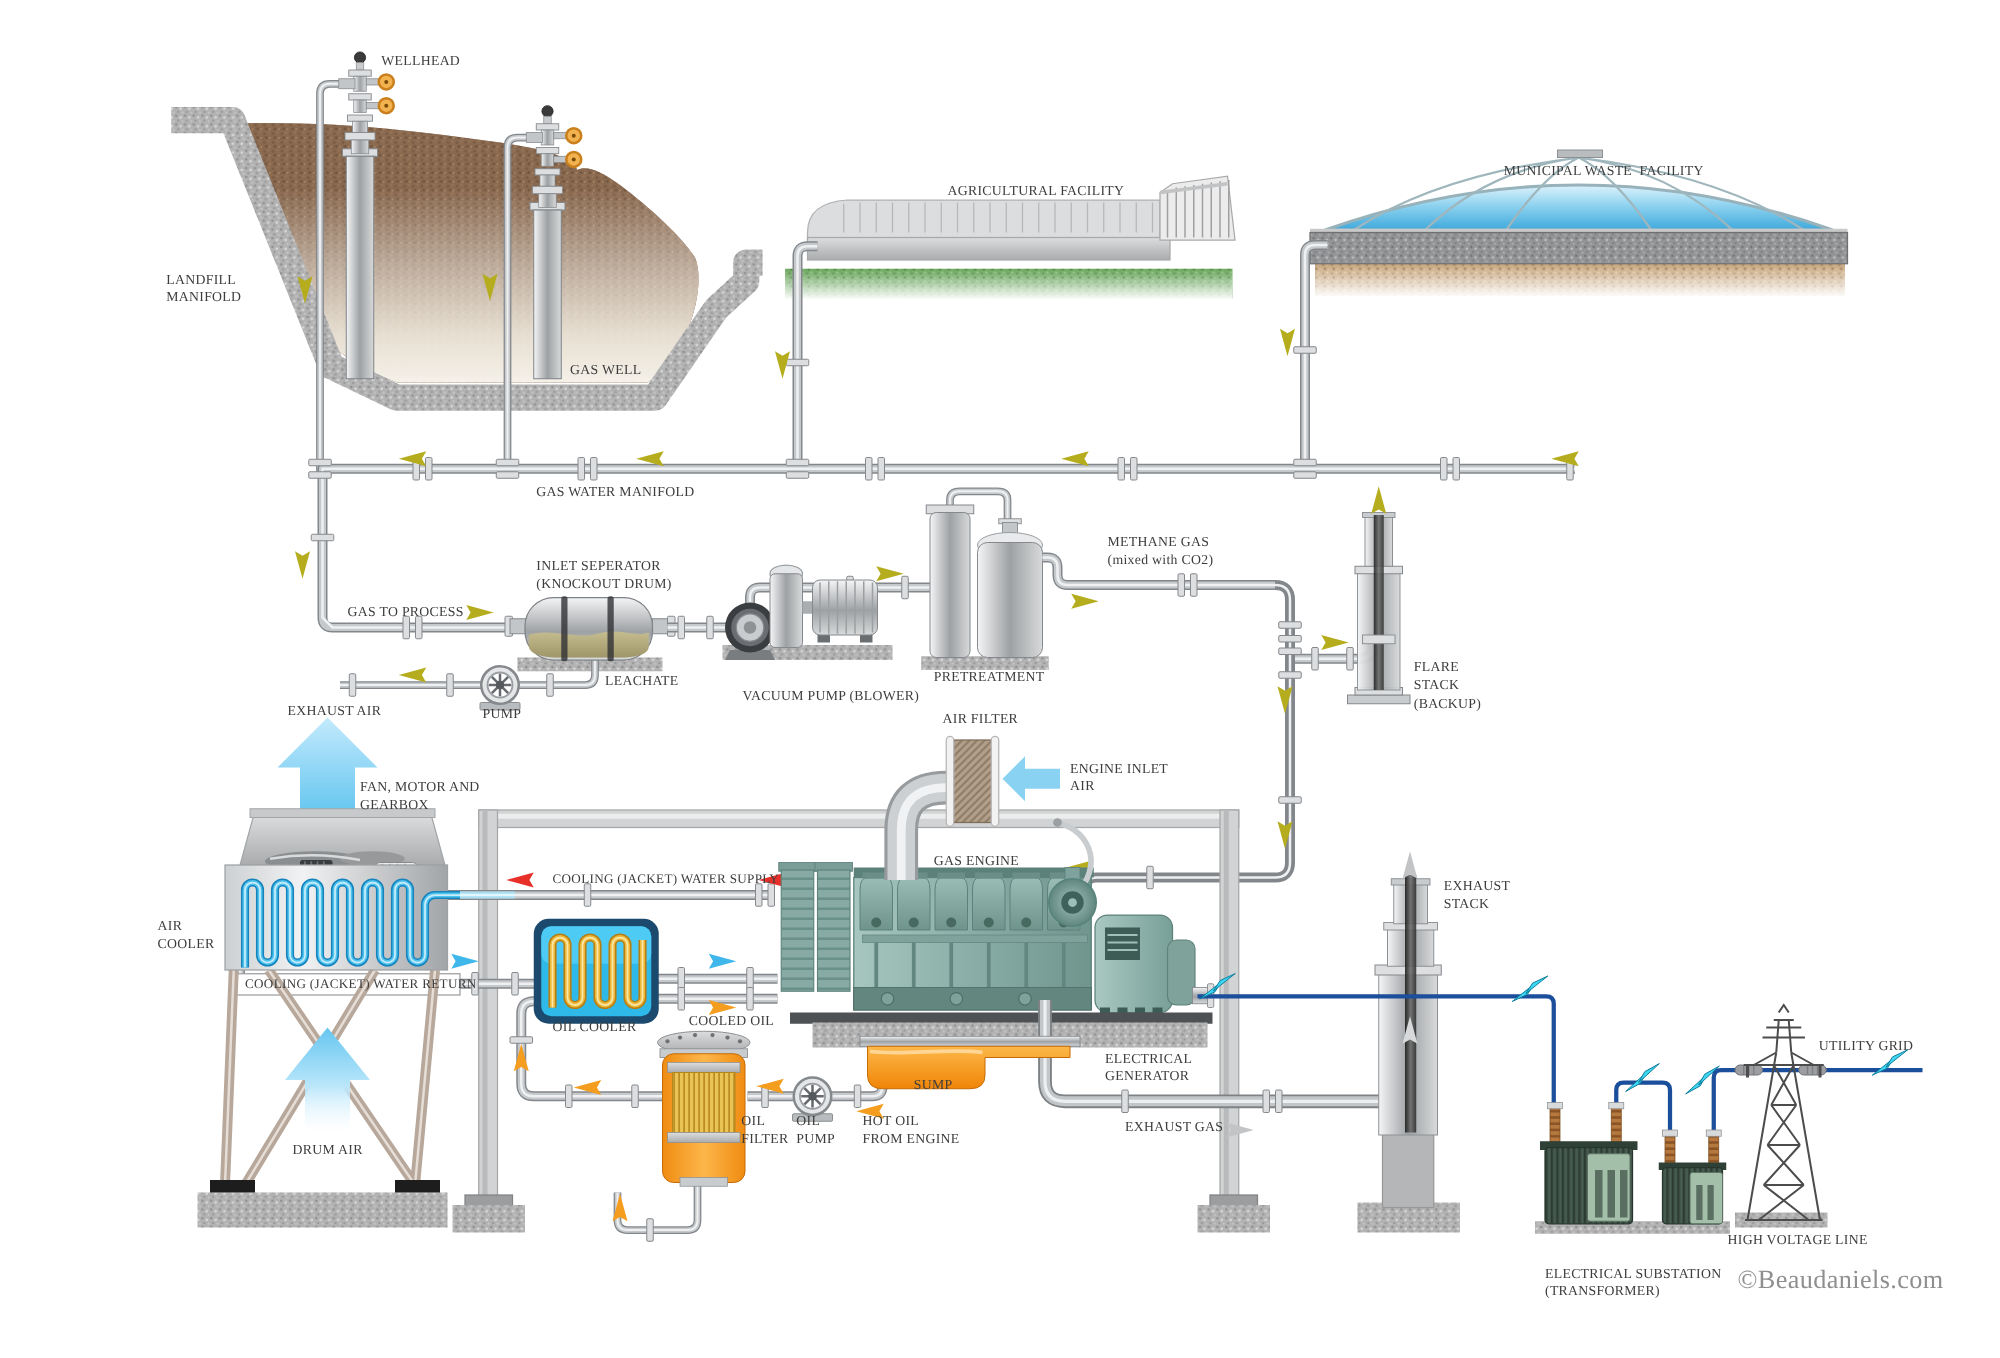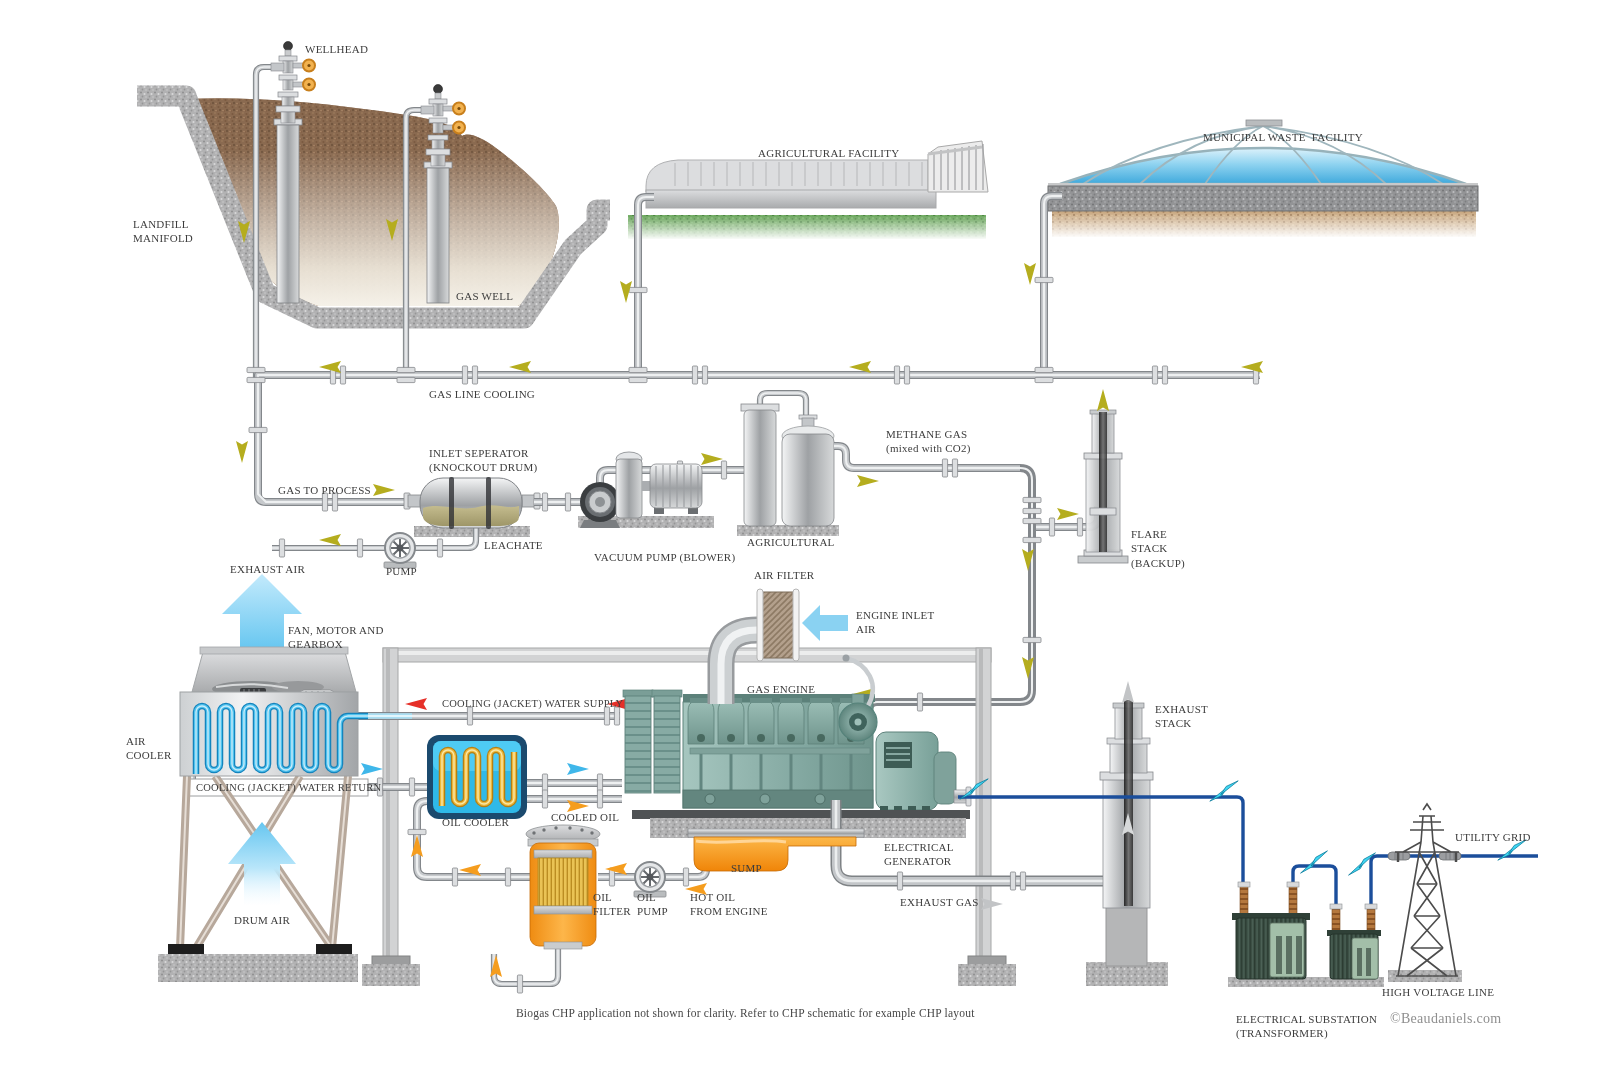--- a/index.html
+++ b/index.html
@@ -3,21 +3,21 @@
 <meta charset="utf-8">
 <style>
   html,body{margin:0;padding:0;background:#fff;}
   .stage{position:relative;width:1600px;height:1086px;background:#fff;overflow:hidden;
          font-family:"Liberation Sans",sans-serif;}
   .stage svg{position:absolute;left:0;top:0;}
   .lbl{position:absolute;font-size:11px;line-height:1.3;color:#3d3d3d;letter-spacing:.25px;
        white-space:pre;font-family:Liberation Serif, serif;}
   .lbl.small{font-size:10.5px;}
   .lbl.foot{font-size:11.5px;color:#474747;letter-spacing:.2px;}
-  .lbl.credit{font-size:14px;color:#8f8f8f;letter-spacing:.3px;}
+  .lbl.credit{font-size:21px;color:#8f8f8f;letter-spacing:.3px;}
   
   .po{fill:none;stroke:#83878b;stroke-width:8;stroke-linejoin:round;}
   .pm{fill:none;stroke:#c6c9cc;stroke-width:5.6;stroke-linejoin:round;}
   .pc{fill:none;stroke:#eef0f1;stroke-width:2;stroke-linejoin:round;}
   .tpo{fill:none;stroke:#83878b;stroke-width:6.2;stroke-linejoin:round;}
   .tpm{fill:none;stroke:#c6c9cc;stroke-width:4.2;stroke-linejoin:round;}
   .tpc{fill:none;stroke:#eef0f1;stroke-width:1.5;stroke-linejoin:round;}
   .xpo{fill:none;stroke:#7e8285;stroke-width:11;stroke-linejoin:round;}
   .xpm{fill:none;stroke:#c3c6c9;stroke-width:8;stroke-linejoin:round;}
   .xpc{fill:none;stroke:#eceeef;stroke-width:2.6;stroke-linejoin:round;}
@@ -680,28 +680,28 @@
   <path d="M1398,852 V862 M1456,852 V862" stroke-width="2.4"></path>
 </g>
 </svg>
 
 <div class="lbl" style="left:305px;top:42px">WELLHEAD</div>
 <div class="lbl" style="left:456px;top:289px">GAS WELL</div>
 <div class="lbl" style="left:133px;top:217px">LANDFILL
 MANIFOLD</div>
 <div class="lbl" style="left:758px;top:146px">AGRICULTURAL FACILITY</div>
 <div class="lbl" style="left:1203px;top:130px">MUNICIPAL WASTE  FACILITY</div>
-<div class="lbl" style="left:429px;top:387px">GAS LINE COOLING</div>
+<div class="lbl" style="left:429px;top:387px">GAS WATER MANIFOLD</div>
 <div class="lbl" style="left:278px;top:483px">GAS TO PROCESS</div>
 <div class="lbl" style="left:429px;top:446px">INLET SEPERATOR
 (KNOCKOUT DRUM)</div>
 <div class="lbl" style="left:484px;top:538px">LEACHATE</div>
 <div class="lbl" style="left:386px;top:564px">PUMP</div>
 <div class="lbl" style="left:594px;top:550px">VACUUM PUMP (BLOWER)</div>
-<div class="lbl" style="left:747px;top:535px">AGRICULTURAL</div>
+<div class="lbl" style="left:747px;top:535px">PRETREATMENT</div>
 <div class="lbl" style="left:886px;top:427px">METHANE GAS
 (mixed with CO2)</div>
 <div class="lbl" style="left:1131px;top:527px">FLARE
 STACK
 (BACKUP)</div>
 <div class="lbl" style="left:230px;top:562px">EXHAUST AIR</div>
 <div class="lbl" style="left:288px;top:623px">FAN, MOTOR AND
 GEARBOX</div>
 <div class="lbl" style="left:126px;top:734px">AIR
 COOLER</div>
@@ -723,15 +723,14 @@
 <div class="lbl" style="left:690px;top:890px">HOT OIL
 FROM ENGINE</div>
 <div class="lbl" style="left:900px;top:895px">EXHAUST GAS</div>
 <div class="lbl" style="left:1155px;top:702px">EXHAUST
 STACK</div>
 <div class="lbl" style="left:234px;top:913px">DRUM AIR</div>
 <div class="lbl" style="left:1236px;top:1012px">ELECTRICAL SUBSTATION
 (TRANSFORMER)</div>
 <div class="lbl" style="left:1382px;top:985px">HIGH VOLTAGE LINE</div>
 <div class="lbl" style="left:1455px;top:830px">UTILITY GRID</div>
-<div class="lbl foot" style="left:516px;top:1006px">Biogas CHP application not shown for clarity. Refer to CHP schematic for example CHP layout</div>
 <div class="lbl credit" style="left:1390px;top:1010px">©Beaudaniels.com</div>
 </div>
 
 </body></html>

